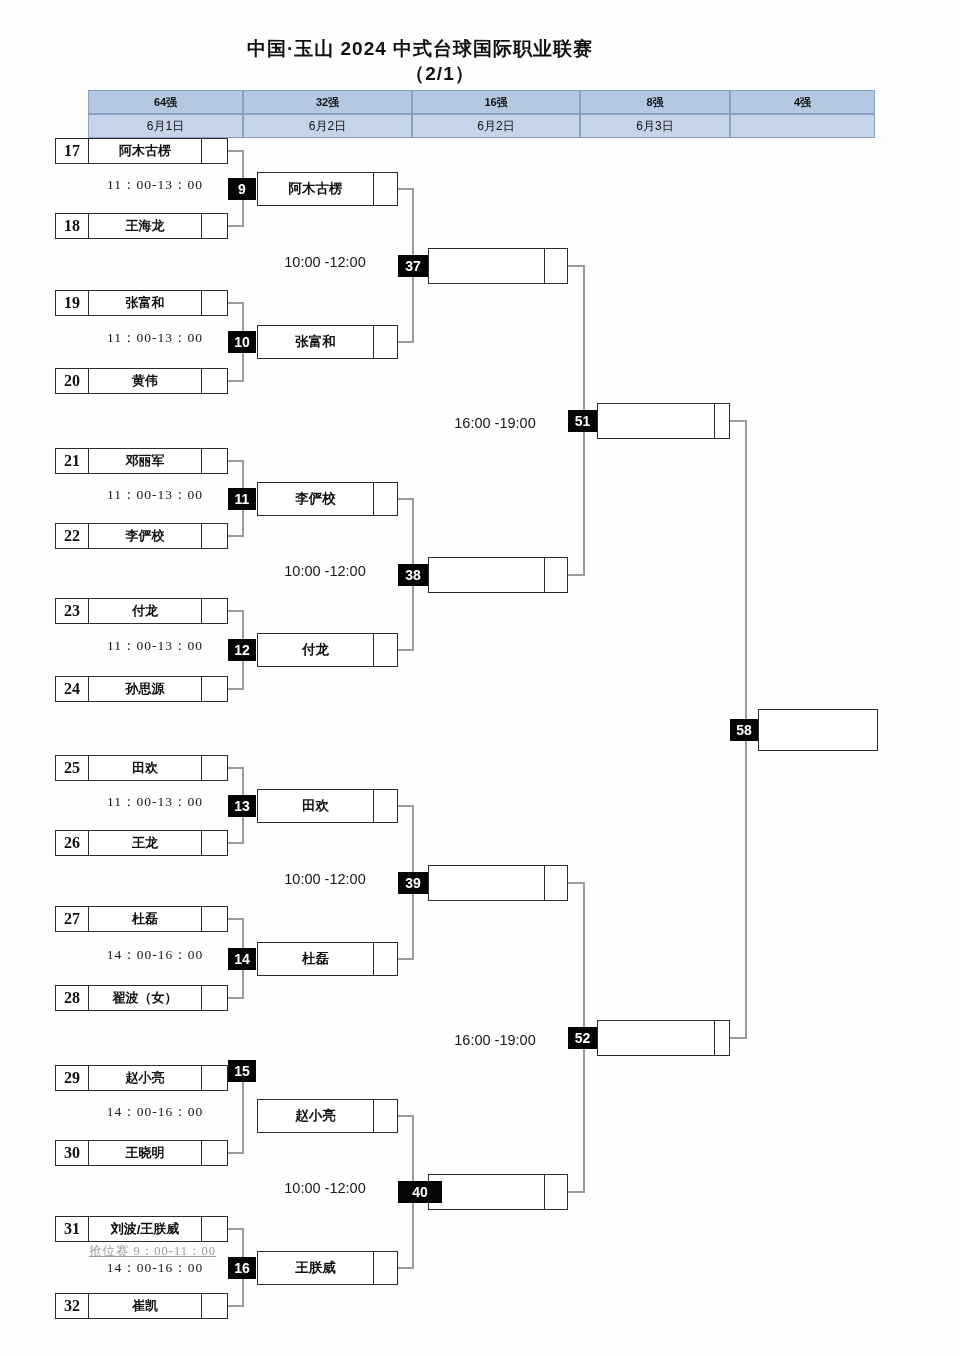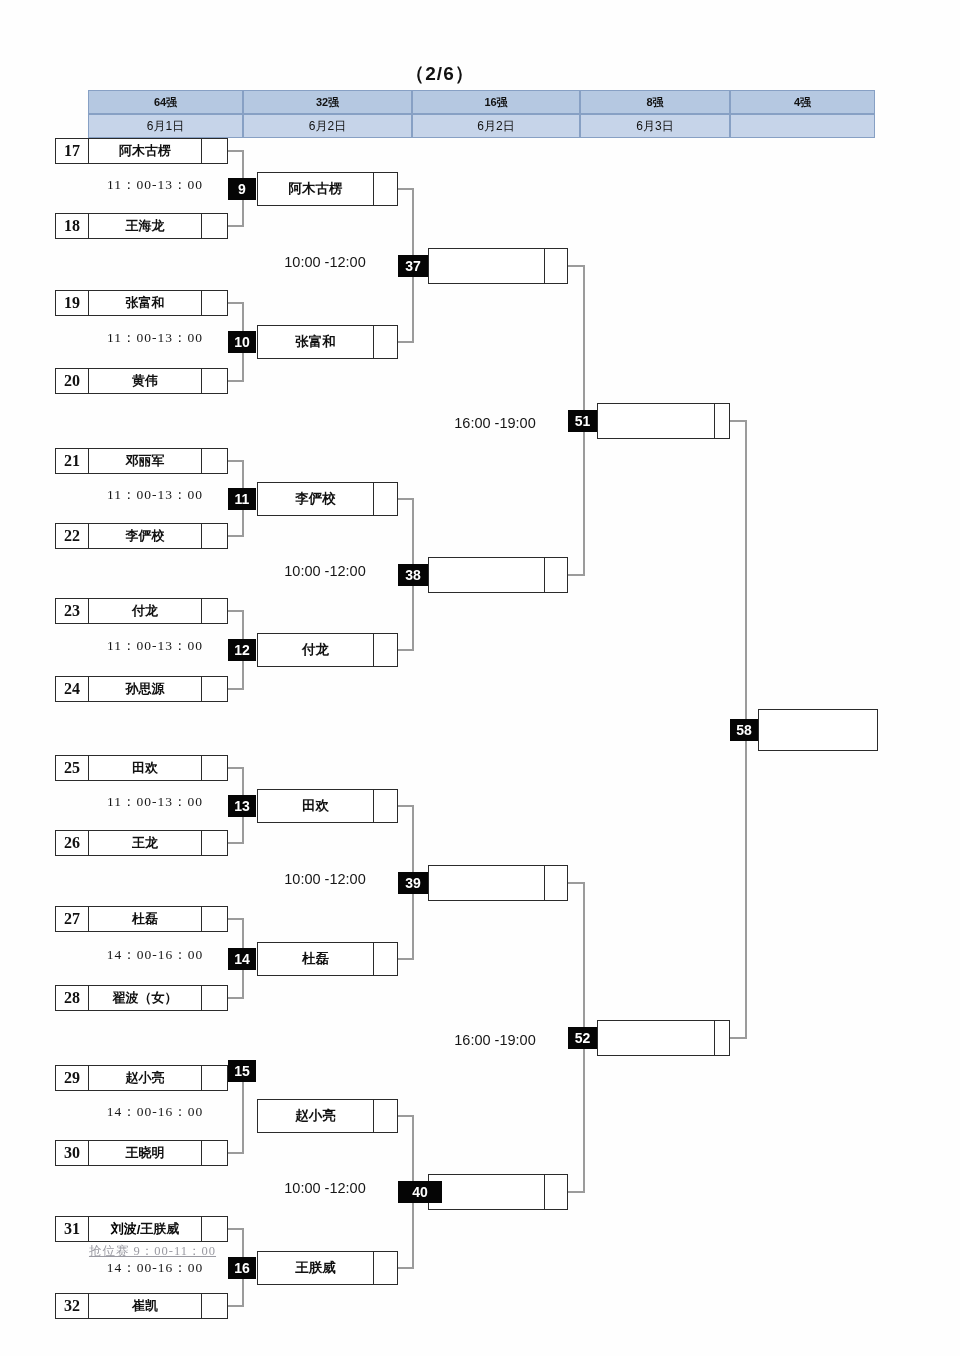--- a/index.html
+++ b/index.html
@@ -77,22 +77,23 @@
   }
   
   .h { position:absolute; height:1.5px; background:#9b9b9b; z-index:0; }
   .v { position:absolute; width:1.5px;  background:#9b9b9b; z-index:0; }
 </style>
 </head>
 <body>
 
 <div class="page">
 
+  <div class="title1">中国·玉山 2024 中式台球国际职业联赛</div>
   <div class="title2">
-    <span>（2/6）</span>
+    <span>（2/1）</span>
   </div>
 
   <div class="hcell" style="left:88px;top:90px;width:155px">64强</div>
   <div class="hcell" style="left:243px;top:90px;width:169px">32强</div>
   <div class="hcell" style="left:412px;top:90px;width:168px">16强</div>
   <div class="hcell" style="left:580px;top:90px;width:150px">8强</div>
   <div class="hcell" style="left:730px;top:90px;width:145px">4强</div>
   <div class="hdate" style="left:88px;top:114px;width:155px">6月1日</div>
   <div class="hdate" style="left:243px;top:114px;width:169px">6月2日</div>
   <div class="hdate" style="left:412px;top:114px;width:168px">6月2日</div>

